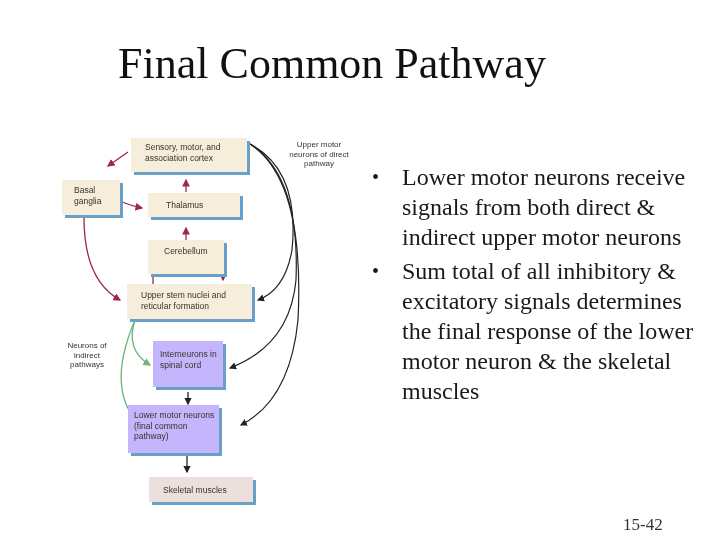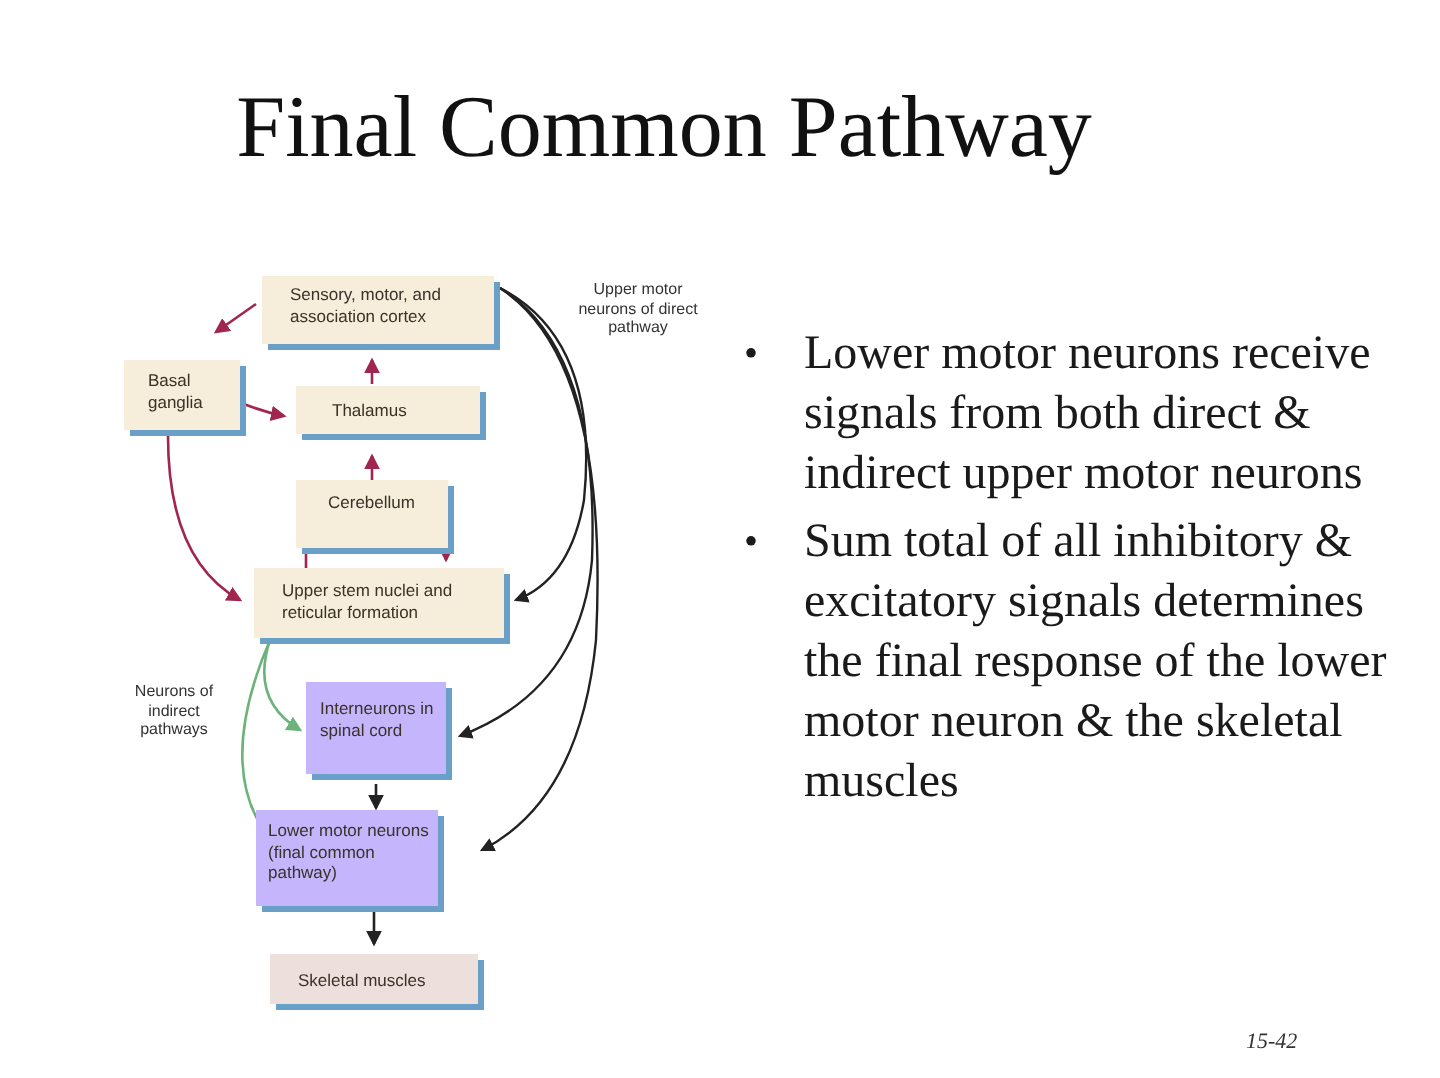--- a/index.html
+++ b/index.html
@@ -23,21 +23,21 @@
   }
   .bullets {
     position: absolute; left: 370px; top: 162px; width: 340px;
     font-family: "Liberation Serif", serif; font-size: 24px; line-height: 30px; color: #1a1a1a;
   }
   .bullet { display: flex; margin-bottom: 4px; }
   .bullet-dot { width: 30px; flex: none; font-size: 20px; text-align: left; padding-left: 2px; }
   .bullet-text { flex: 1; }
   .page-no {
     position: absolute; left: 623px; top: 515px;
-    font-family: "Liberation Serif", serif; font-style: italic; font-size: 11px; color: #333;
+    font-family: "Liberation Serif", serif; font-size: 17px; color: #333;
   }
 </style>
 </head>
 <body>
 
 <div class="title">Final Common Pathway</div>
 
 <div class="diagram">
   <svg width="720" height="539" style="position:absolute;left:0;top:0;">
     <defs>
@@ -95,21 +95,21 @@
   </div>
   <div class="box light" style="left:127px;top:284px;width:125px;height:35px;padding:6px 0 0 14px;">
     <span style="display:block;width:104px;">Upper stem nuclei and reticular formation</span>
   </div>
   <div class="box dark" style="left:153px;top:341px;width:70px;height:46px;padding:8px 0 0 7px;">
     <span style="display:block;width:60px;">Interneurons in spinal cord</span>
   </div>
   <div class="box dark" style="left:128px;top:405px;width:91px;height:48px;padding:5px 0 0 6px;">
     <span style="display:block;width:82px;">Lower motor neurons (final common pathway)</span>
   </div>
-  <div class="box pink" style="left:135px;top:477px;width:104px;height:25px;padding:8px 0 0 14px;">
+  <div class="box pink" style="left:149px;top:477px;width:104px;height:25px;padding:8px 0 0 14px;">
     <span>Skeletal muscles</span>
   </div>
 
   <div class="lbl" style="left:289px;top:140px;width:60px;">
     <span>Upper motor neurons of direct pathway</span>
   </div>
   <div class="lbl" style="left:61px;top:341px;width:52px;">
     <span>Neurons of indirect pathways</span>
   </div>
 </div>

